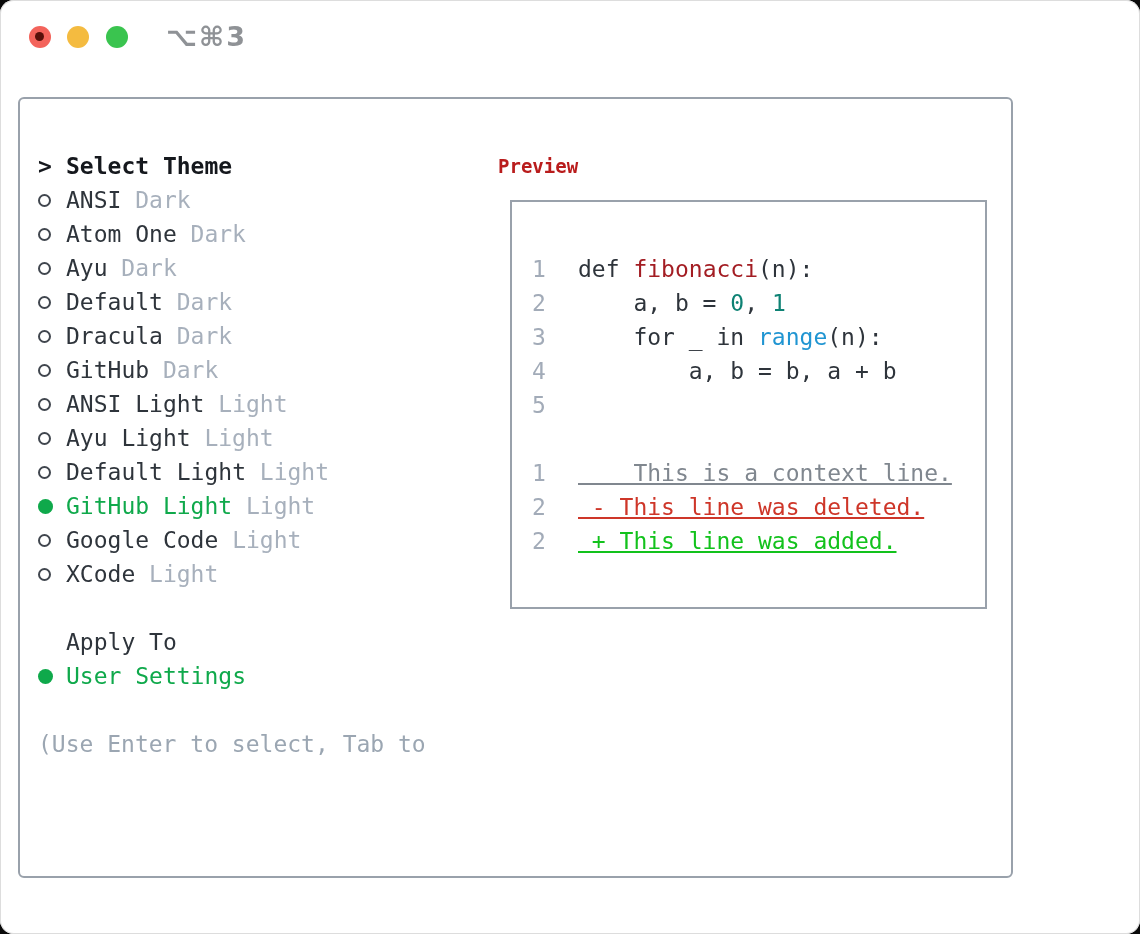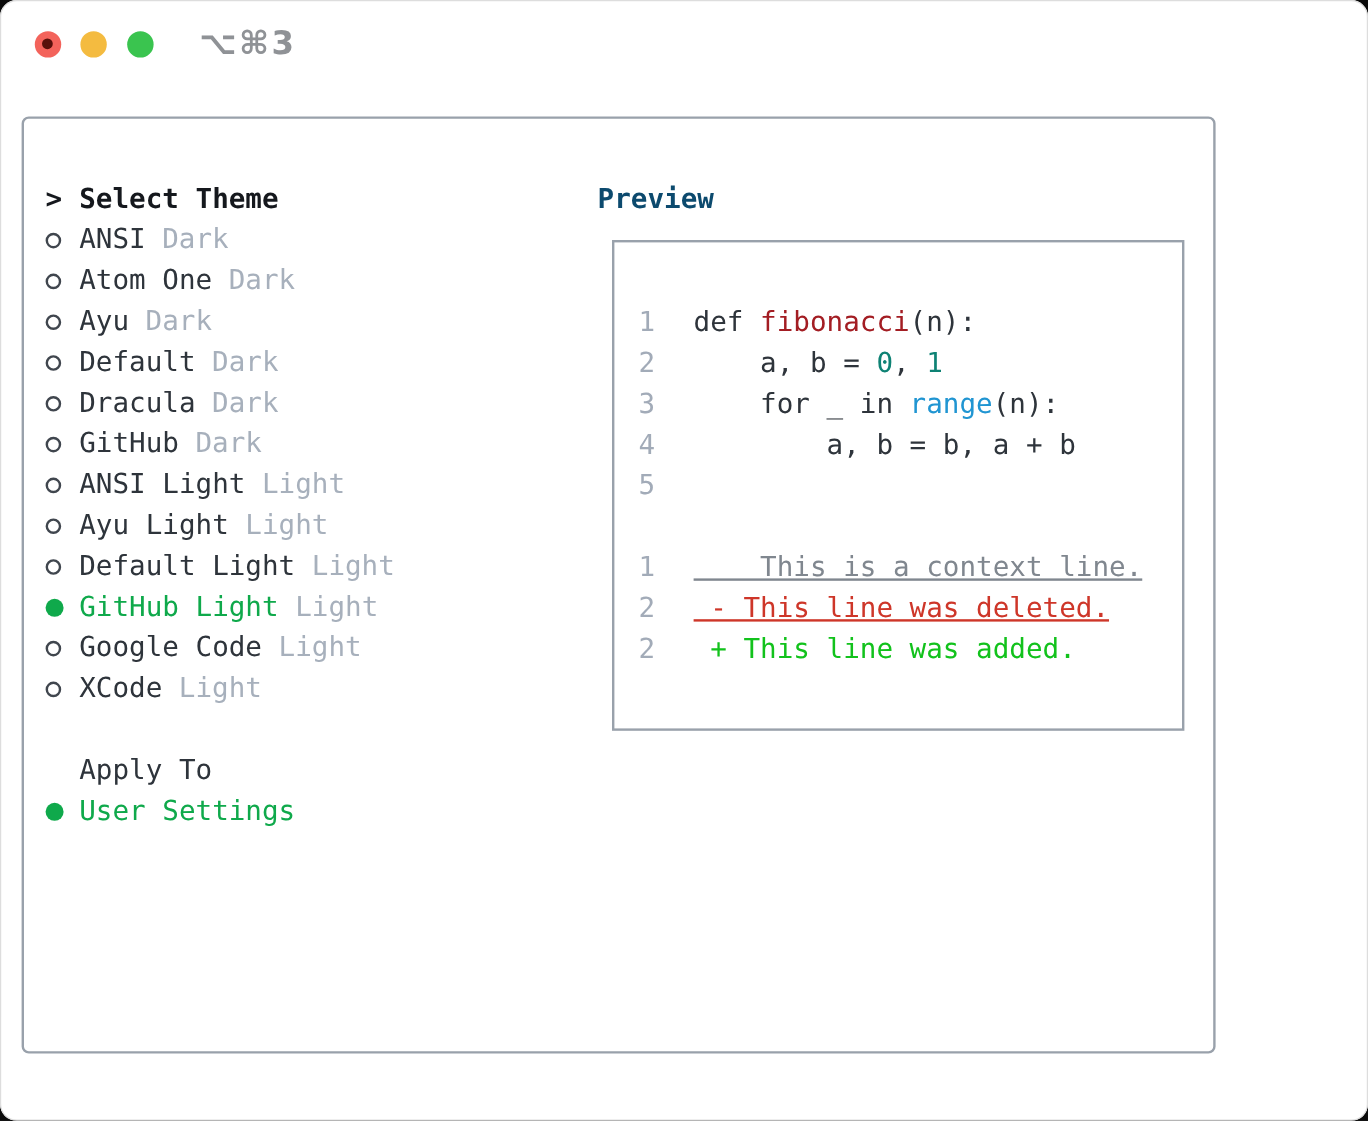--- a/index.html
+++ b/index.html
@@ -33,34 +33,34 @@
         width:13px;height:13px;}
   .dot{width:15px;height:15px;border-radius:50%;background:var(--sel-green);}
   .hdr{font-weight:bold;color:#15181d;}
   .t-name{color:var(--fg);}
   .t-name.sel{color:var(--sel-green);}
   .t-variant{color:var(--muted);margin-left:13.8px;}
   .hint{color:var(--hint);}
 
   
   .preview-title{position:absolute;left:498px;top:149px;height:34px;display:flex;align-items:center;
-                 font-size:23px;font-weight:bold;color:#0c4a6e;}
+                 font-size:19px;font-weight:bold;color:#b91c1c;}
   .preview-box{position:absolute;left:510px;top:200px;width:477px;height:409px;
                border:2px solid var(--border);box-sizing:border-box;
                padding:50px 0 0 20px;overflow:hidden;}
   .crow{display:flex;height:34px;align-items:center;font-size:23px;white-space:pre;}
   .ln{display:inline-block;width:26px;flex:0 0 26px;color:var(--linenum);}
   .ct{white-space:pre;margin-left:20px;}
   .c-fg{color:var(--fg);}
   .c-func{color:var(--func-red);}
   .c-num{color:var(--num-teal);}
   .c-builtin{color:var(--builtin-blue);}
   .c-context{color:var(--context-gray);text-decoration:underline;}
   .c-del{color:var(--del-red);text-decoration:underline;}
-  .c-add{color:var(--add-green);}
+  .c-add{color:var(--add-green);text-decoration:underline;}
 </style>
 </head>
 <body>
 
 <div class="screen" style="--fg: #2e343b; --muted: #a7b0bc; --hint: #9ba6b2; --border: #99a1ab; --title-gray: #8f9296; --linenum: #a2abb8; --context-gray: #80878f; --sel-green: #0fa94b; --add-green: #12c21c; --del-red: #ce3629; --func-red: #a31d23; --num-teal: #0e8274; --builtin-blue: #2095d2; --tl-red: #f3635b; --tl-yellow: #f4bb40; --tl-green: #3ac44f;">
   <div class="window">
 
     <div class="titlebar">
       <span class="light red"></span>
       <span class="light yellow"></span>
@@ -92,20 +92,21 @@
       <div class="row"></div>
       <div class="row">
         <span class="marker"></span>
         <span class="t-name">Apply To</span>
       </div>
       <div id="apply-rows">
           <div class="row"><span class="marker"><span class="dot"></span></span><span class="t-name sel">User Settings</span></div>
         </div>
       <div class="row"></div>
       <div id="hint-rows">
+          <div class="row hint">(Use Enter to select, Tab to</div>
         </div>
     </div>
 
     <div class="preview-title">Preview</div>
 
     <div class="preview-box">
       <div id="preview-rows">
           <div class="crow"><span class="ln">1</span><span class="ct"><span class="c-fg">def </span><span class="c-func">fibonacci</span><span class="c-fg">(n):</span></span></div>
           <div class="crow"><span class="ln">2</span><span class="ct"><span class="c-fg">    a, b = </span><span class="c-num">0</span><span class="c-fg">, </span><span class="c-num">1</span></span></div>
           <div class="crow"><span class="ln">3</span><span class="ct"><span class="c-fg">    for _ in </span><span class="c-builtin">range</span><span class="c-fg">(n):</span></span></div>

